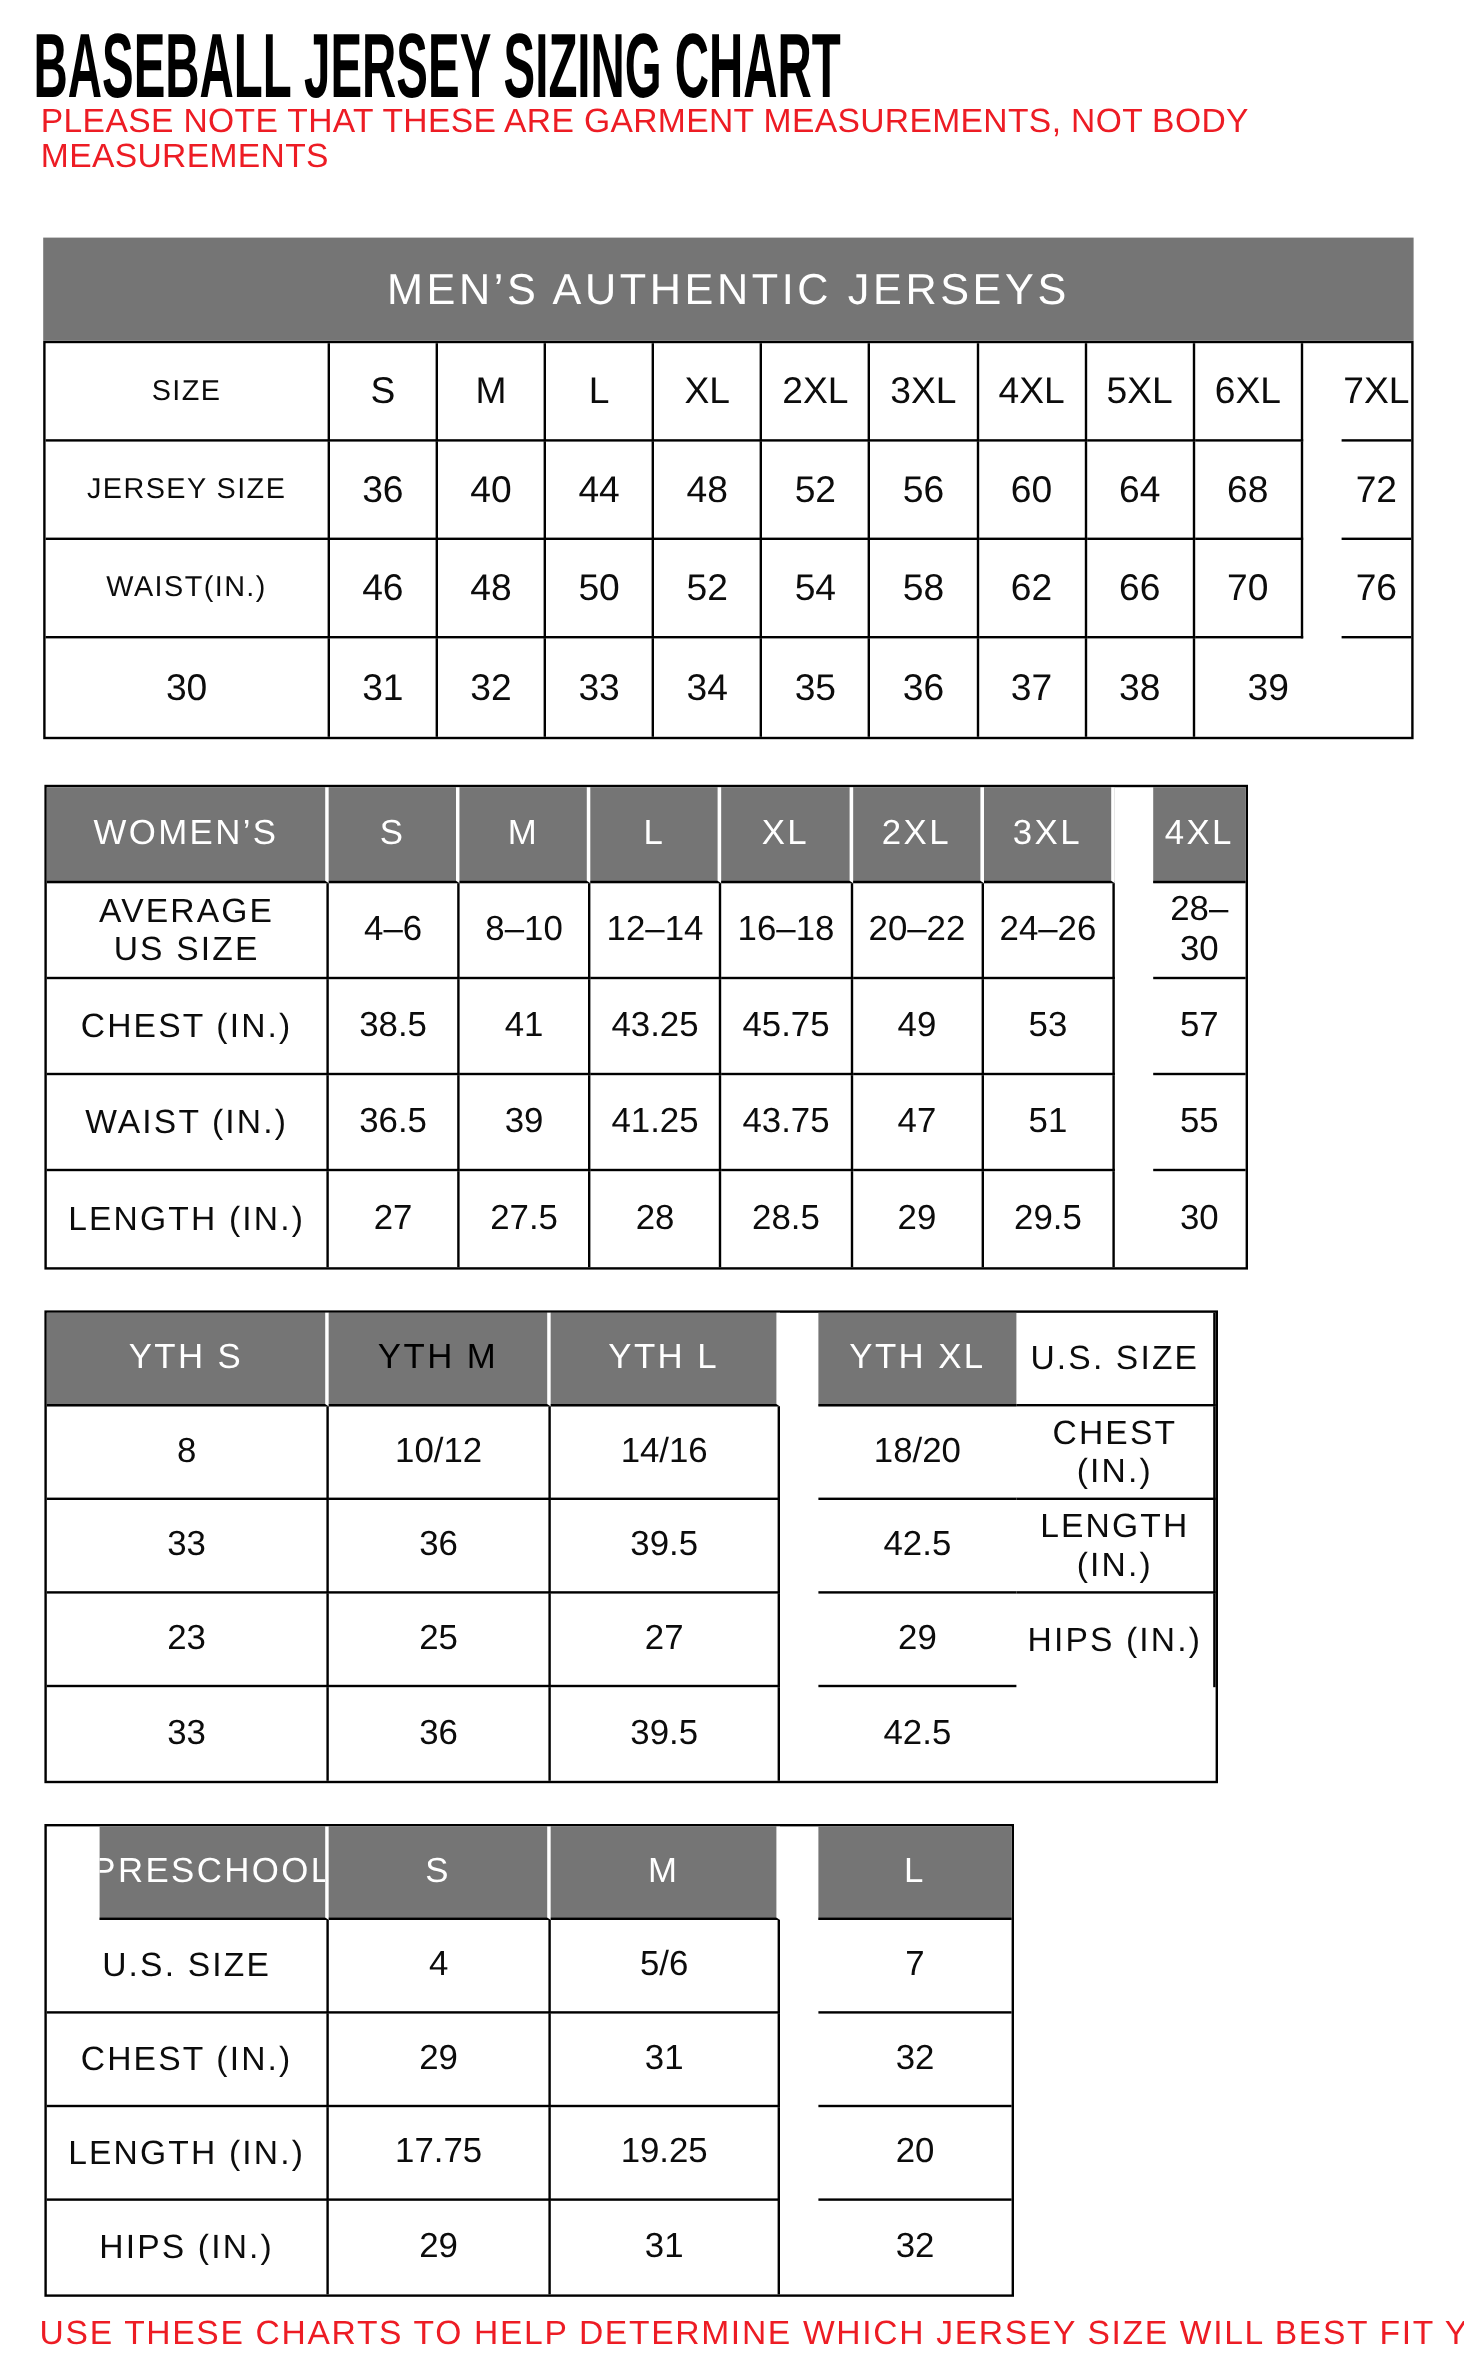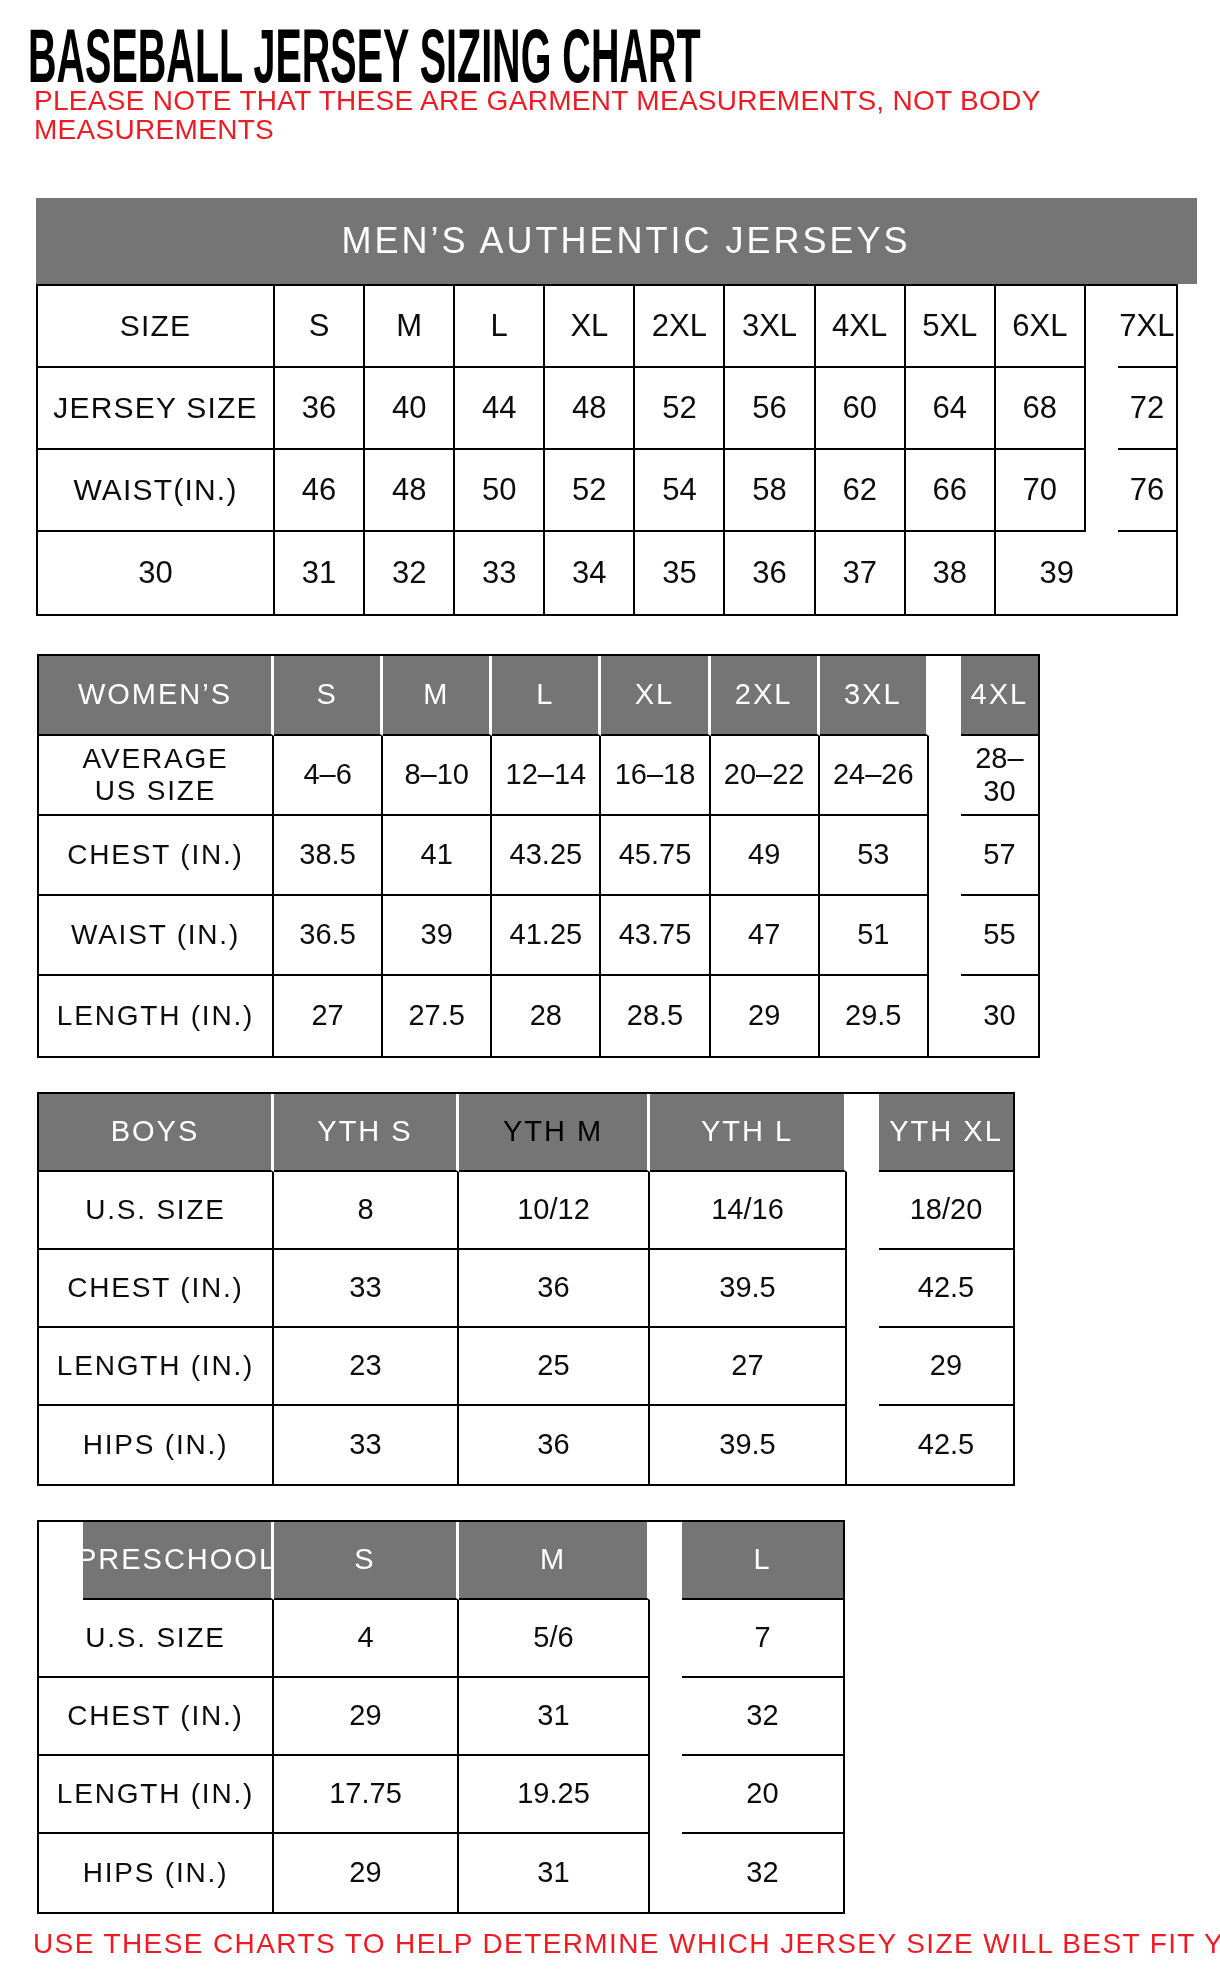--- a/index.html
+++ b/index.html
@@ -25,21 +25,21 @@
   .footer-note {
     position: absolute; left: 33px; top: 1928px;
     font-size: 28px; color: #ed1c24;
     letter-spacing: 1.4px; white-space: nowrap;
   }
   .banner {
     position: absolute; left: 36px; top: 198px;
     width: 1142px; height: 86px;
     background: #757575; color: #ffffff;
     display: flex; align-items: center; justify-content: center;
-    font-size: 36px; letter-spacing: 3px; padding-left: 19px;
+    font-size: 36px; letter-spacing: 3px;
   }
   .grid {
     position: absolute;
     display: grid;
     border: 2px solid #000;
     box-sizing: border-box;
     background: #fff;
   }
   #tbl-mens      { left: 36px; top: 284px;  width: 1142px; grid-template-columns: 237px repeat(10, 1fr); grid-auto-rows: 82px; }
   #tbl-womens    { left: 37px; top: 654px;  width: 1003px; grid-template-columns: 235px repeat(7, 1fr);  grid-auto-rows: 80px; }
@@ -47,21 +47,21 @@
   #tbl-preschool { left: 37px; top: 1520px; width: 808px;  grid-template-columns: 235px 185px 191px 1fr; grid-auto-rows: 78px; }
   .cell {
     display: flex; align-items: center; justify-content: center;
     border-right: 2px solid #000; border-bottom: 2px solid #000;
     font-size: 29px; color: #0c0c0c; text-align: center;
     white-space: pre-line; line-height: 1.15;
     overflow: hidden;
   }
   #tbl-mens .cell { font-size: 31px; }
   .cell.label { letter-spacing: 1.8px; font-size: 28px; }
-  #tbl-mens .cell.label { font-size: 30px; letter-spacing: 1.2px; }
+  #tbl-mens .cell.label { font-size: 24px; letter-spacing: 1.2px; }
   .cell.lastcol { border-right: none; margin-left: 32px; }
   .cell.lastrow { border-bottom: none; }
   .cell.gray-head {
     background: #757575; color: #ffffff;
     border-right: 3px solid #ffffff;
     border-bottom: 2px solid #000;
     letter-spacing: 2px; font-size: 29px;
   }
   .cell.gray-head.lastcol { border-right: none; }
 </style>
@@ -159,21 +159,20 @@
     <div class="cell label lastrow">LENGTH (IN.)</div>
     <div class="cell lastrow">27</div>
     <div class="cell lastrow">27.5</div>
     <div class="cell lastrow">28</div>
     <div class="cell lastrow">28.5</div>
     <div class="cell lastrow">29</div>
     <div class="cell lastrow">29.5</div>
     <div class="cell lastrow lastcol">30</div>
   </div>
 <div class="grid" id="tbl-boys">
-    <div class="cell gray-head label" style="background: rgb(117, 117, 117); color: rgb(255, 255, 255);">BOYS</div>
     <div class="cell gray-head" style="background: rgb(117, 117, 117); color: rgb(255, 255, 255);">YTH S</div>
     <div class="cell gray-head" style="background: rgb(117, 117, 117); color: #000000;">YTH M</div>
     <div class="cell gray-head" style="background: rgb(117, 117, 117); color: rgb(255, 255, 255);">YTH L</div>
     <div class="cell gray-head lastcol" style="background: rgb(117, 117, 117); color: rgb(255, 255, 255);">YTH XL</div>
     <div class="cell label">U.S. SIZE</div>
     <div class="cell">8</div>
     <div class="cell">10/12</div>
     <div class="cell">14/16</div>
     <div class="cell lastcol">18/20</div>
     <div class="cell label">CHEST (IN.)</div>

